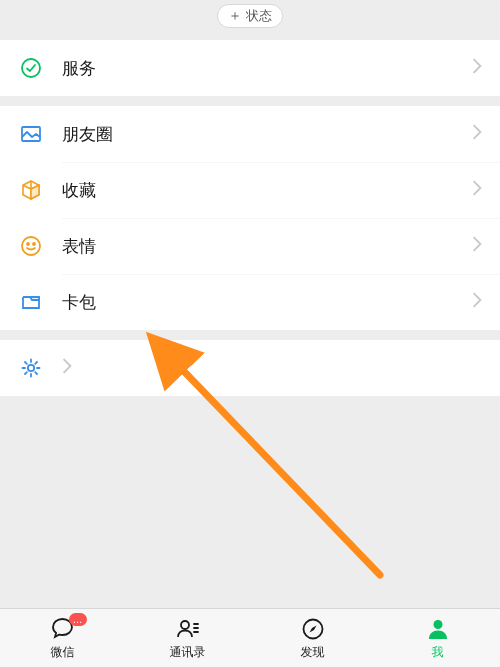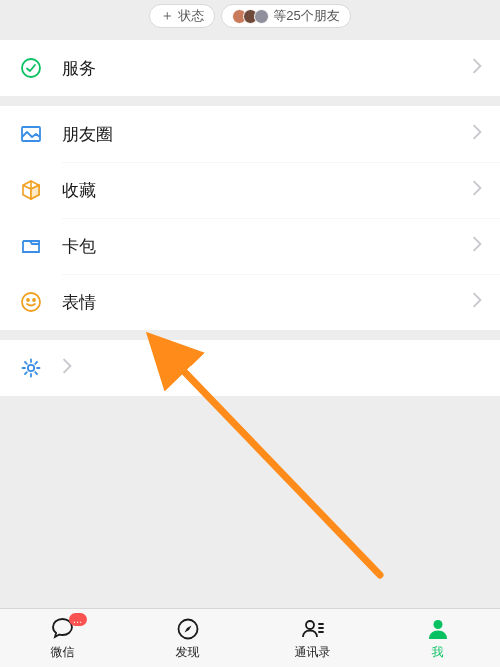--- a/index.html
+++ b/index.html
@@ -49,28 +49,20 @@
 
 <div class="screen">
 
   <div class="content-scroll">
 
     <div class="top-pills">
       <div class="pill">
         <span class="plus">＋</span>
         <span>状态</span>
       </div>
-      <div class="pill">
-        <span class="avatars">
-          <span class="av av1"></span>
-          <span class="av av2"></span>
-          <span class="av av3"></span>
-        </span>
-        <span>等25个朋友</span>
-      </div>
     </div>
 
     <div class="gap-lg" style="height:40px;"></div>
 
     <div class="group">
       <div class="cell">
         <span class="icon">
           <svg width="24" height="24" viewBox="0 0 24 24" fill="none" stroke="#07c160" stroke-width="1.8">
             <circle cx="12" cy="12" r="9"></circle>
               <path d="M8 12.5 L11 15 L16 9" stroke-linecap="round" stroke-linejoin="round"></path>
@@ -104,50 +96,50 @@
       </div>
       <div class="cell">
         <span class="icon">
           <svg width="24" height="24" viewBox="0 0 24 24" fill="none" stroke-width="1.6">
             <path d="M12 3 L20 7.2 L20 16.8 L12 21 L4 16.8 L4 7.2 Z" stroke="#f0a020"></path>
             <path d="M12 3 L12 21 M4 7.2 L12 11 L20 7.2" stroke="#f0a020"></path>
             <path d="M12 11 L20 7.2 L20 16.8 L12 21 Z" fill="#fde9c5" stroke="#f0a020"></path>
           </svg>
         </span>
         <span class="label">收藏</span>
-        <span class="chevron">
-          <svg width="10" height="16" viewBox="0 0 8 14" fill="none" stroke="#c7c7cc" stroke-width="1.6">
-              <path d="M1 1 L7 7 L1 13"></path>
-            </svg>
-        </span>
-      </div>
-      <div class="cell">
-        <span class="icon">
-          <svg width="24" height="24" viewBox="0 0 24 24" fill="none" stroke="#3a8ee6" stroke-width="1.8">
-            <path d="M4 7 L4 18 L20 18 L20 7"></path>
-              <path d="M4 7 L11 7 L13 10 L20 10 L20 7 L4 7 Z" fill="#eaf3fd"></path>
-          </svg>
-        </span>
-        <span class="label">卡包</span>
         <span class="chevron">
           <svg width="10" height="16" viewBox="0 0 8 14" fill="none" stroke="#c7c7cc" stroke-width="1.6">
               <path d="M1 1 L7 7 L1 13"></path>
             </svg>
         </span>
       </div>
       <div class="cell">
         <span class="icon">
           <svg width="24" height="24" viewBox="0 0 24 24" fill="none" stroke="#f0a020" stroke-width="1.8">
             <circle cx="12" cy="12" r="9"></circle>
               <circle cx="9" cy="10" r="1" fill="#f0a020"></circle>
               <circle cx="15" cy="10" r="1" fill="#f0a020"></circle>
             <path d="M8 14 Q12 17 16 14" stroke-linecap="round"></path>
           </svg>
         </span>
         <span class="label">表情</span>
+        <span class="chevron">
+          <svg width="10" height="16" viewBox="0 0 8 14" fill="none" stroke="#c7c7cc" stroke-width="1.6">
+              <path d="M1 1 L7 7 L1 13"></path>
+            </svg>
+        </span>
+      </div>
+      <div class="cell">
+        <span class="icon">
+          <svg width="24" height="24" viewBox="0 0 24 24" fill="none" stroke="#3a8ee6" stroke-width="1.8">
+            <path d="M4 7 L4 18 L20 18 L20 7"></path>
+              <path d="M4 7 L11 7 L13 10 L20 10 L20 7 L4 7 Z" fill="#eaf3fd"></path>
+          </svg>
+        </span>
+        <span class="label">卡包</span>
         <span class="chevron">
           <svg width="10" height="16" viewBox="0 0 8 14" fill="none" stroke="#c7c7cc" stroke-width="1.6">
               <path d="M1 1 L7 7 L1 13"></path>
             </svg>
         </span>
       </div>
     </div>
 
     <div class="gap-sm"></div>
 
@@ -185,36 +177,36 @@
         <svg width="28" height="26" viewBox="0 0 28 26" fill="none" stroke="#1a1a1a" stroke-width="1.8">
           <path d="M4 11 C4 6.5 8.2 3 13.5 3 C18.8 3 23 6.5 23 11 C23 15.5 18.8 19 13.5 19 C12.4 19 11.3 18.85 10.3 18.55 L6 21 L7.1 16.9 C5.2 15.45 4 13.35 4 11 Z"></path>
         </svg>
       </span>
       <span class="badge-dot">…</span>
       <span class="t-label">微信</span>
     </div>
     <div class="tab">
       <span class="t-icon">
         <svg width="28" height="26" viewBox="0 0 28 26" fill="none" stroke="#1a1a1a" stroke-width="1.8">
-          <circle cx="14" cy="13" r="9.5"></circle>
-            <path d="M17.5 9.5 L15 14 L10.5 16.5 L13 12 Z" fill="#1a1a1a" stroke="none"></path>
-        </svg>
-      </span>
-      <span class="t-label">发现</span>
-    </div>
-    <div class="tab">
-      <span class="t-icon">
-        <svg width="28" height="26" viewBox="0 0 28 26" fill="none" stroke="#1a1a1a" stroke-width="1.8">
           <circle cx="11" cy="9" r="4"></circle>
             <path d="M4 21 C4 17 7 14.5 11 14.5 C15 14.5 18 17 18 21"></path>
           <path d="M20 8 L24 8 M20 12 L24 12 M20 16 L24 16" stroke-linecap="round"></path>
         </svg>
       </span>
       <span class="t-label">通讯录</span>
     </div>
+    <div class="tab">
+      <span class="t-icon">
+        <svg width="28" height="26" viewBox="0 0 28 26" fill="none" stroke="#1a1a1a" stroke-width="1.8">
+          <circle cx="14" cy="13" r="9.5"></circle>
+            <path d="M17.5 9.5 L15 14 L10.5 16.5 L13 12 Z" fill="#1a1a1a" stroke="none"></path>
+        </svg>
+      </span>
+      <span class="t-label">发现</span>
+    </div>
     <div class="tab active">
       <span class="t-icon">
         <svg width="28" height="26" viewBox="0 0 28 26" fill="#07c160">
           <circle cx="14" cy="8.5" r="4.5"></circle>
             <path d="M5 23 C5 17.5 9 14.5 14 14.5 C19 14.5 23 17.5 23 23 Z"></path>
         </svg>
       </span>
       <span class="t-label">我</span>
     </div>
   </div>

